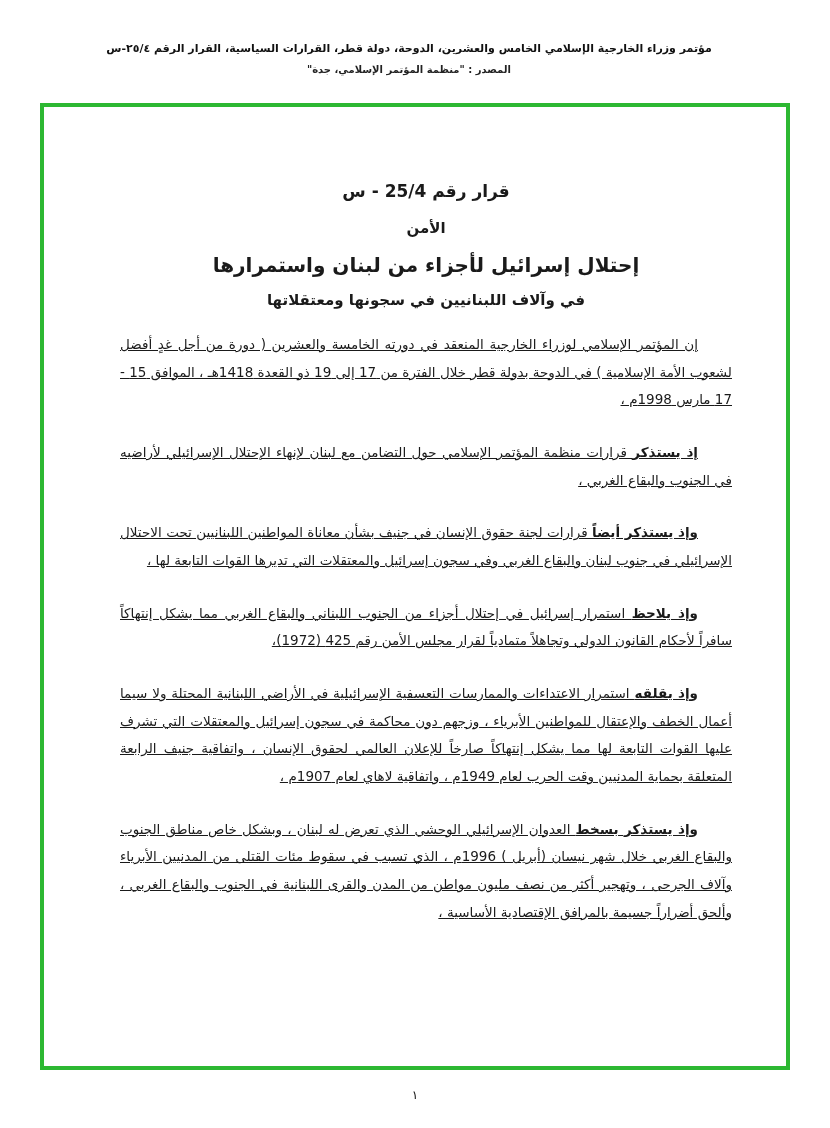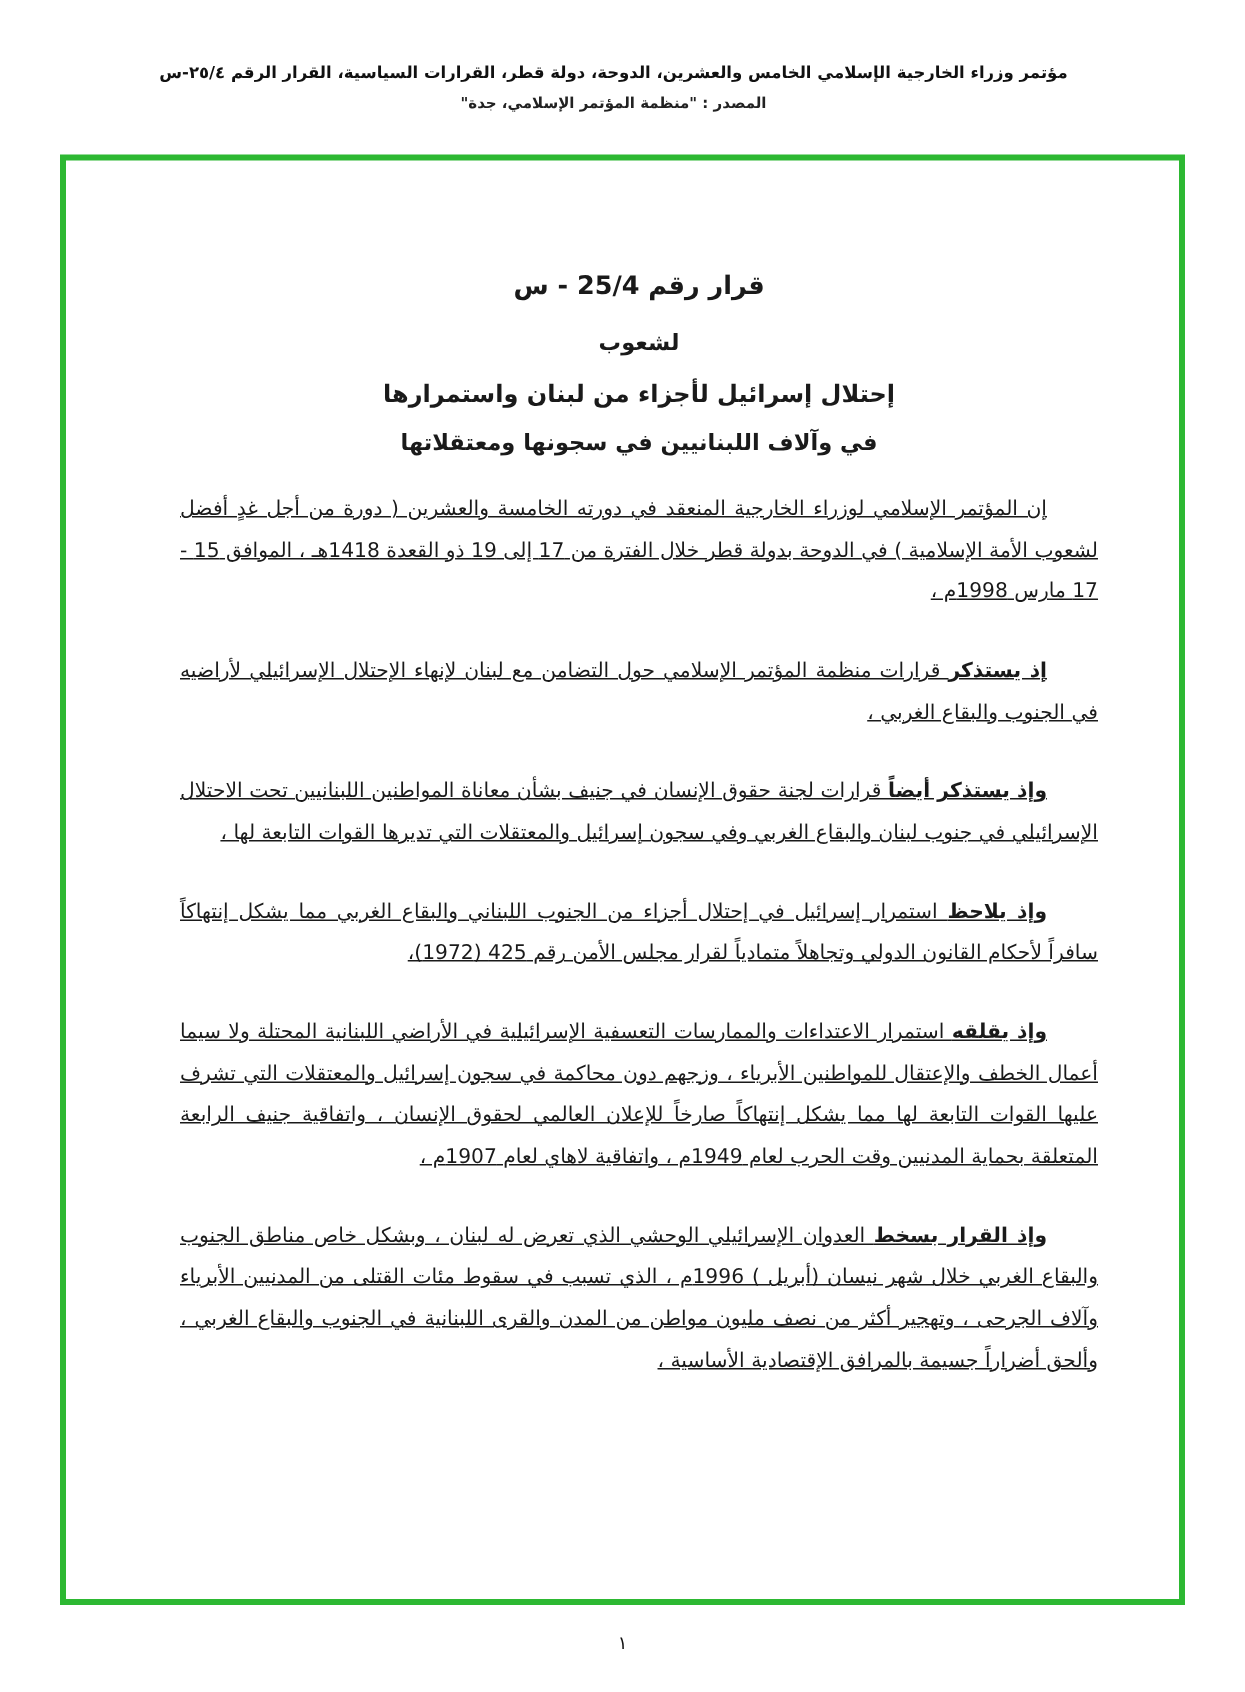--- a/index.html
+++ b/index.html
@@ -53,21 +53,21 @@
     padding: 74px 54px 0 52px;
   }
 
   .title-block {
     text-align: center;
     font-weight: bold;
     margin-bottom: 22px;
   }
   .title-line1 { font-size: 17px; margin-bottom: 18px; }
   .title-line2 { font-size: 15px; margin-bottom: 16px; }
-  .title-line3 { font-size: 16px; margin-bottom: 14px; letter-spacing: 0.3px; }
+  .title-line3 { font-size: 20px; margin-bottom: 14px; letter-spacing: 0.3px; }
   .title-line4 { font-size: 15px; margin-bottom: 0;  letter-spacing: 0.3px; }
 
   .para {
     font-size: 13.5px;
     line-height: 2.05;
     text-align: justify;
     text-indent: 34px;
     margin: 0 0 25px 0;
     text-decoration: underline;
   }
@@ -89,33 +89,33 @@
 <div class="topnote">
   <div class="topnote-line1">مؤتمر وزراء الخارجية الإسلامي الخامس والعشرين، الدوحة، دولة قطر، القرارات السياسية، القرار الرقم ٢٥/٤-س</div>
   <div class="topnote-line2">المصدر :  "منظمة المؤتمر الإسلامي، جدة"</div>
 </div>
 
 <div class="page-frame">
   <div class="content">
 
     <div class="title-block">
       <div class="title-line1">قرار رقم 25/4 - س</div>
-      <div class="title-line2">لشعوب</div>
+      <div class="title-line2">الأمن</div>
       <div class="title-line3">إحتلال إسرائيل لأجزاء من لبنان واستمرارها</div>
       <div class="title-line4">في وآلاف اللبنانيين في سجونها ومعتقلاتها</div>
     </div>
 
     <p class="para"><span class="lead"></span><span>إن المؤتمر الإسلامي لوزراء الخارجية المنعقد في دورته الخامسة والعشرين ( دورة من أجل غدٍ أفضل لشعوب الأمة الإسلامية ) في الدوحة بدولة قطر خلال الفترة من 17 إلى 19 ذو القعدة 1418هـ ، الموافق 15 - 17 مارس 1998م ،</span></p>
 
     <p class="para"><span class="lead">إذ يستذكر</span><span> قرارات منظمة المؤتمر الإسلامي حول التضامن مع لبنان لإنهاء الإحتلال الإسرائيلي لأراضيه في الجنوب والبقاع الغربي ،</span></p>
 
     <p class="para"><span class="lead">وإذ يستذكر أيضاً</span><span> قرارات لجنة حقوق الإنسان في جنيف بشأن معاناة المواطنين اللبنانيين تحت الاحتلال الإسرائيلي في جنوب لبنان والبقاع الغربي وفي سجون إسرائيل والمعتقلات التي تديرها القوات التابعة لها ،</span></p>
 
     <p class="para"><span class="lead">وإذ يلاحظ</span><span> استمرار إسرائيل في إحتلال أجزاء من الجنوب اللبناني والبقاع الغربي مما يشكل إنتهاكاً سافراً لأحكام القانون الدولي وتجاهلاً متمادياً لقرار مجلس الأمن رقم 425 (1972)،</span></p>
 
     <p class="para"><span class="lead">وإذ يقلقه</span><span> استمرار الاعتداءات والممارسات التعسفية الإسرائيلية في الأراضي اللبنانية المحتلة ولا سيما أعمال الخطف والإعتقال للمواطنين الأبرياء ، وزجهم دون محاكمة في سجون إسرائيل والمعتقلات التي تشرف عليها القوات التابعة لها مما يشكل إنتهاكاً صارخاً للإعلان العالمي لحقوق الإنسان ، واتفاقية جنيف الرابعة المتعلقة بحماية المدنيين وقت الحرب لعام 1949م ، واتفاقية لاهاي لعام 1907م ،</span></p>
 
-    <p class="para"><span class="lead">وإذ القرار بسخط</span><span> العدوان الإسرائيلي الوحشي الذي تعرض له لبنان ، وبشكل خاص مناطق الجنوب والبقاع الغربي خلال شهر نيسان (أبريل ) 1996م ، الذي تسبب في سقوط مئات القتلى من المدنيين الأبرياء وآلاف الجرحى ، وتهجير أكثر من نصف مليون مواطن من المدن والقرى اللبنانية في الجنوب والبقاع الغربي ، وألحق أضراراً جسيمة بالمرافق الإقتصادية الأساسية ،</span></p>
+    <p class="para"><span class="lead">وإذ يستذكر بسخط</span><span> العدوان الإسرائيلي الوحشي الذي تعرض له لبنان ، وبشكل خاص مناطق الجنوب والبقاع الغربي خلال شهر نيسان (أبريل ) 1996م ، الذي تسبب في سقوط مئات القتلى من المدنيين الأبرياء وآلاف الجرحى ، وتهجير أكثر من نصف مليون مواطن من المدن والقرى اللبنانية في الجنوب والبقاع الغربي ، وألحق أضراراً جسيمة بالمرافق الإقتصادية الأساسية ،</span></p>
 
   </div>
 </div>
 
 <div class="page-number">١</div>
 
 </body></html>

